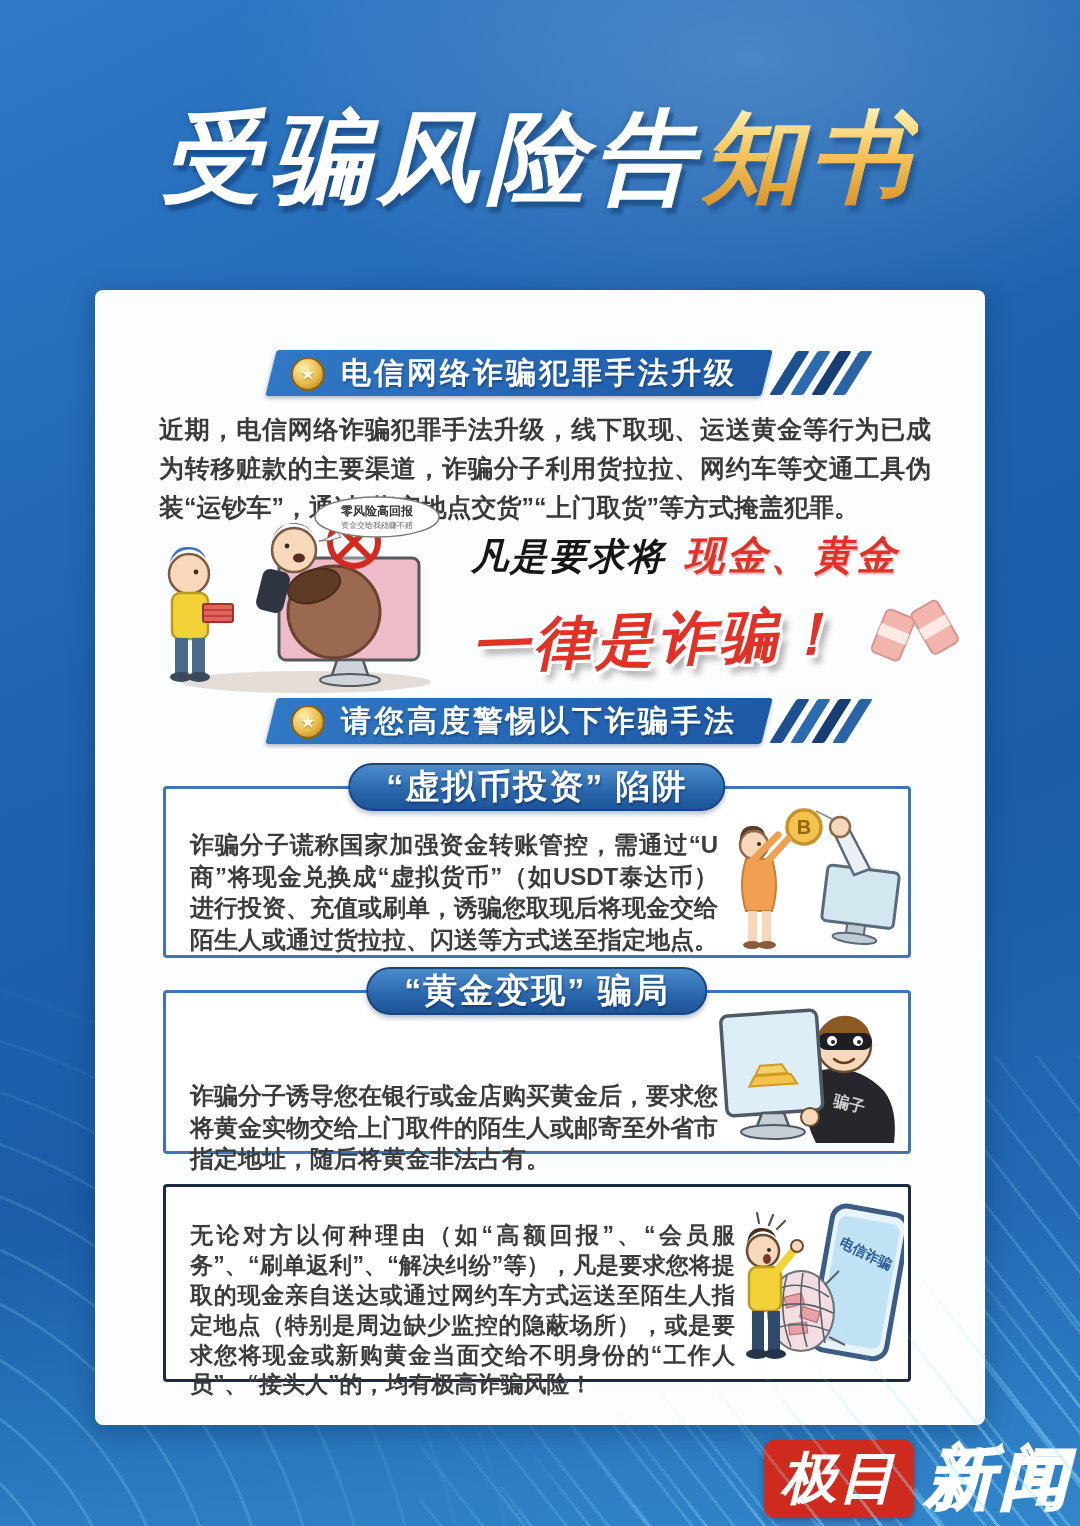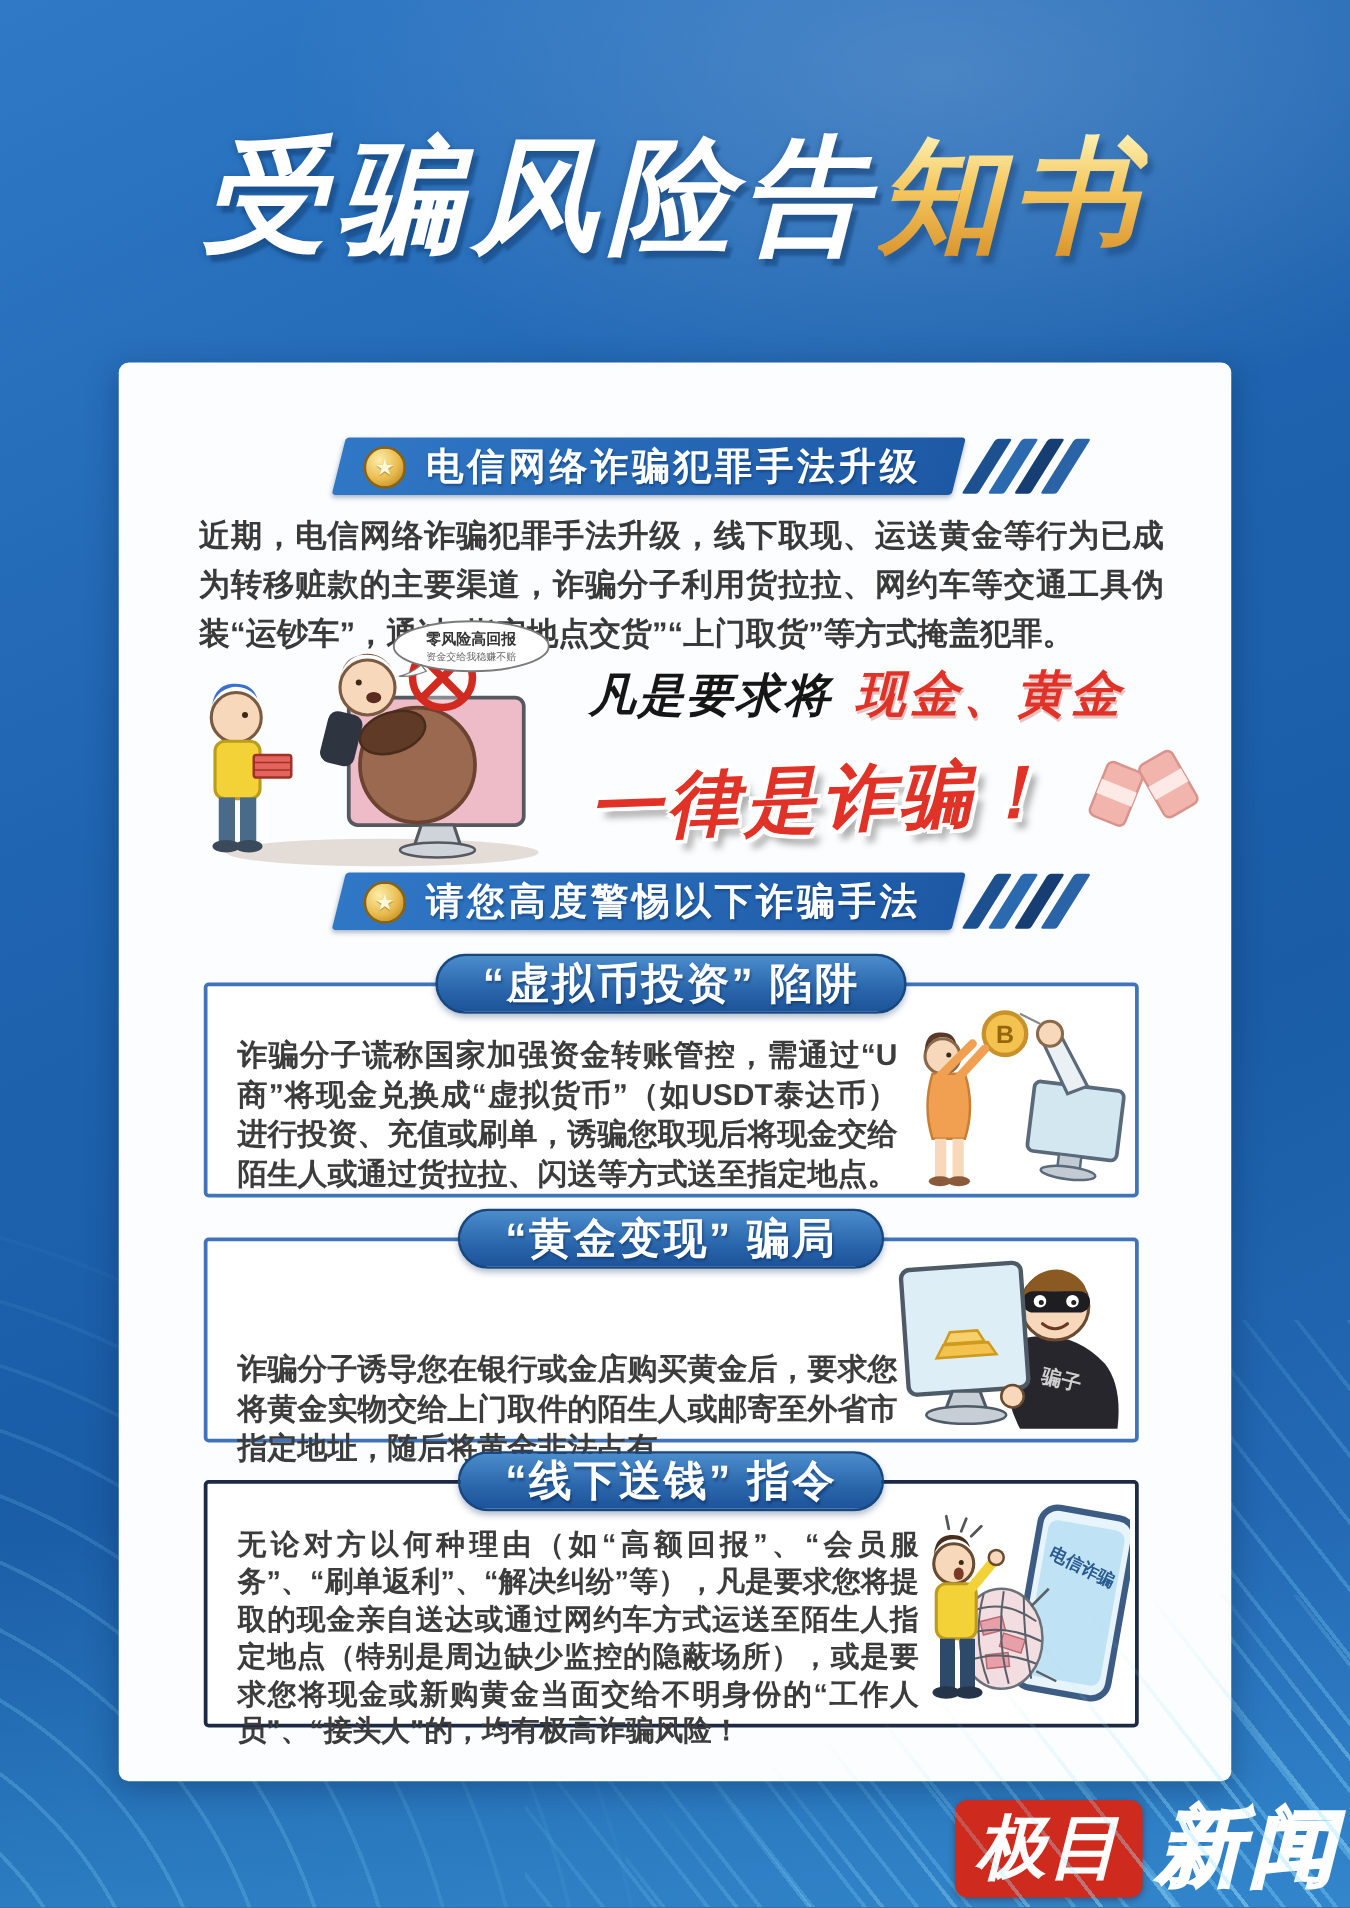--- a/index.html
+++ b/index.html
@@ -277,21 +277,20 @@
           <polygon points="44,74 80,74 86,84 38,84" fill="#f3c24f" stroke="#cf9a1e" stroke-width="2"></polygon>
           <polygon points="50,64 72,64 77,73 45,73" fill="#f6d06a" stroke="#cf9a1e" stroke-width="2"></polygon>
         </g>
         <polygon points="52,112 74,112 80,128 46,128" fill="#c8ced6" stroke="#4e5a66" stroke-width="2.5"></polygon>
         <ellipse cx="63" cy="131" rx="32" ry="7" fill="#c8ced6" stroke="#4e5a66" stroke-width="2"></ellipse>
         <circle cx="100" cy="116" r="9" fill="#f7d8ba" stroke="#6a4a30" stroke-width="2"></circle>
       </svg>
     </div>
 
     <div class="card card-dark card3">
-      <div class="pill">“线下送钱” 指令</div>
       <div class="card-body">无论对方以何种理由（如“高额回报”、“会员服务”、“刷单返利”、“解决纠纷”等），凡是要求您将提取的现金亲自送达或通过网约车方式运送至陌生人指定地点（特别是周边缺少监控的隐蔽场所），或是要求您将现金或新购黄金当面交给不明身份的“工作人员”、“接头人”的，均有极高诈骗风险！</div>
       <svg class="card-illo" width="175" height="172" viewBox="0 0 175 172">
 
         <g transform="rotate(10 128 86)">
           <rect x="92" y="10" width="76" height="146" rx="14" fill="#e8f4fb" stroke="#3c5c84" stroke-width="5"></rect>
           <rect x="99" y="20" width="62" height="126" rx="8" fill="#bfe2f4"></rect>
           <text x="130" y="58" font-size="14" font-weight="bold" fill="#2a5a90" text-anchor="middle" transform="rotate(16 130 58)">电信诈骗</text>
         </g>
 
         <ellipse cx="72" cy="112" rx="33" ry="40" fill="#f2dde0" stroke="#6a7078" stroke-width="2"></ellipse>

